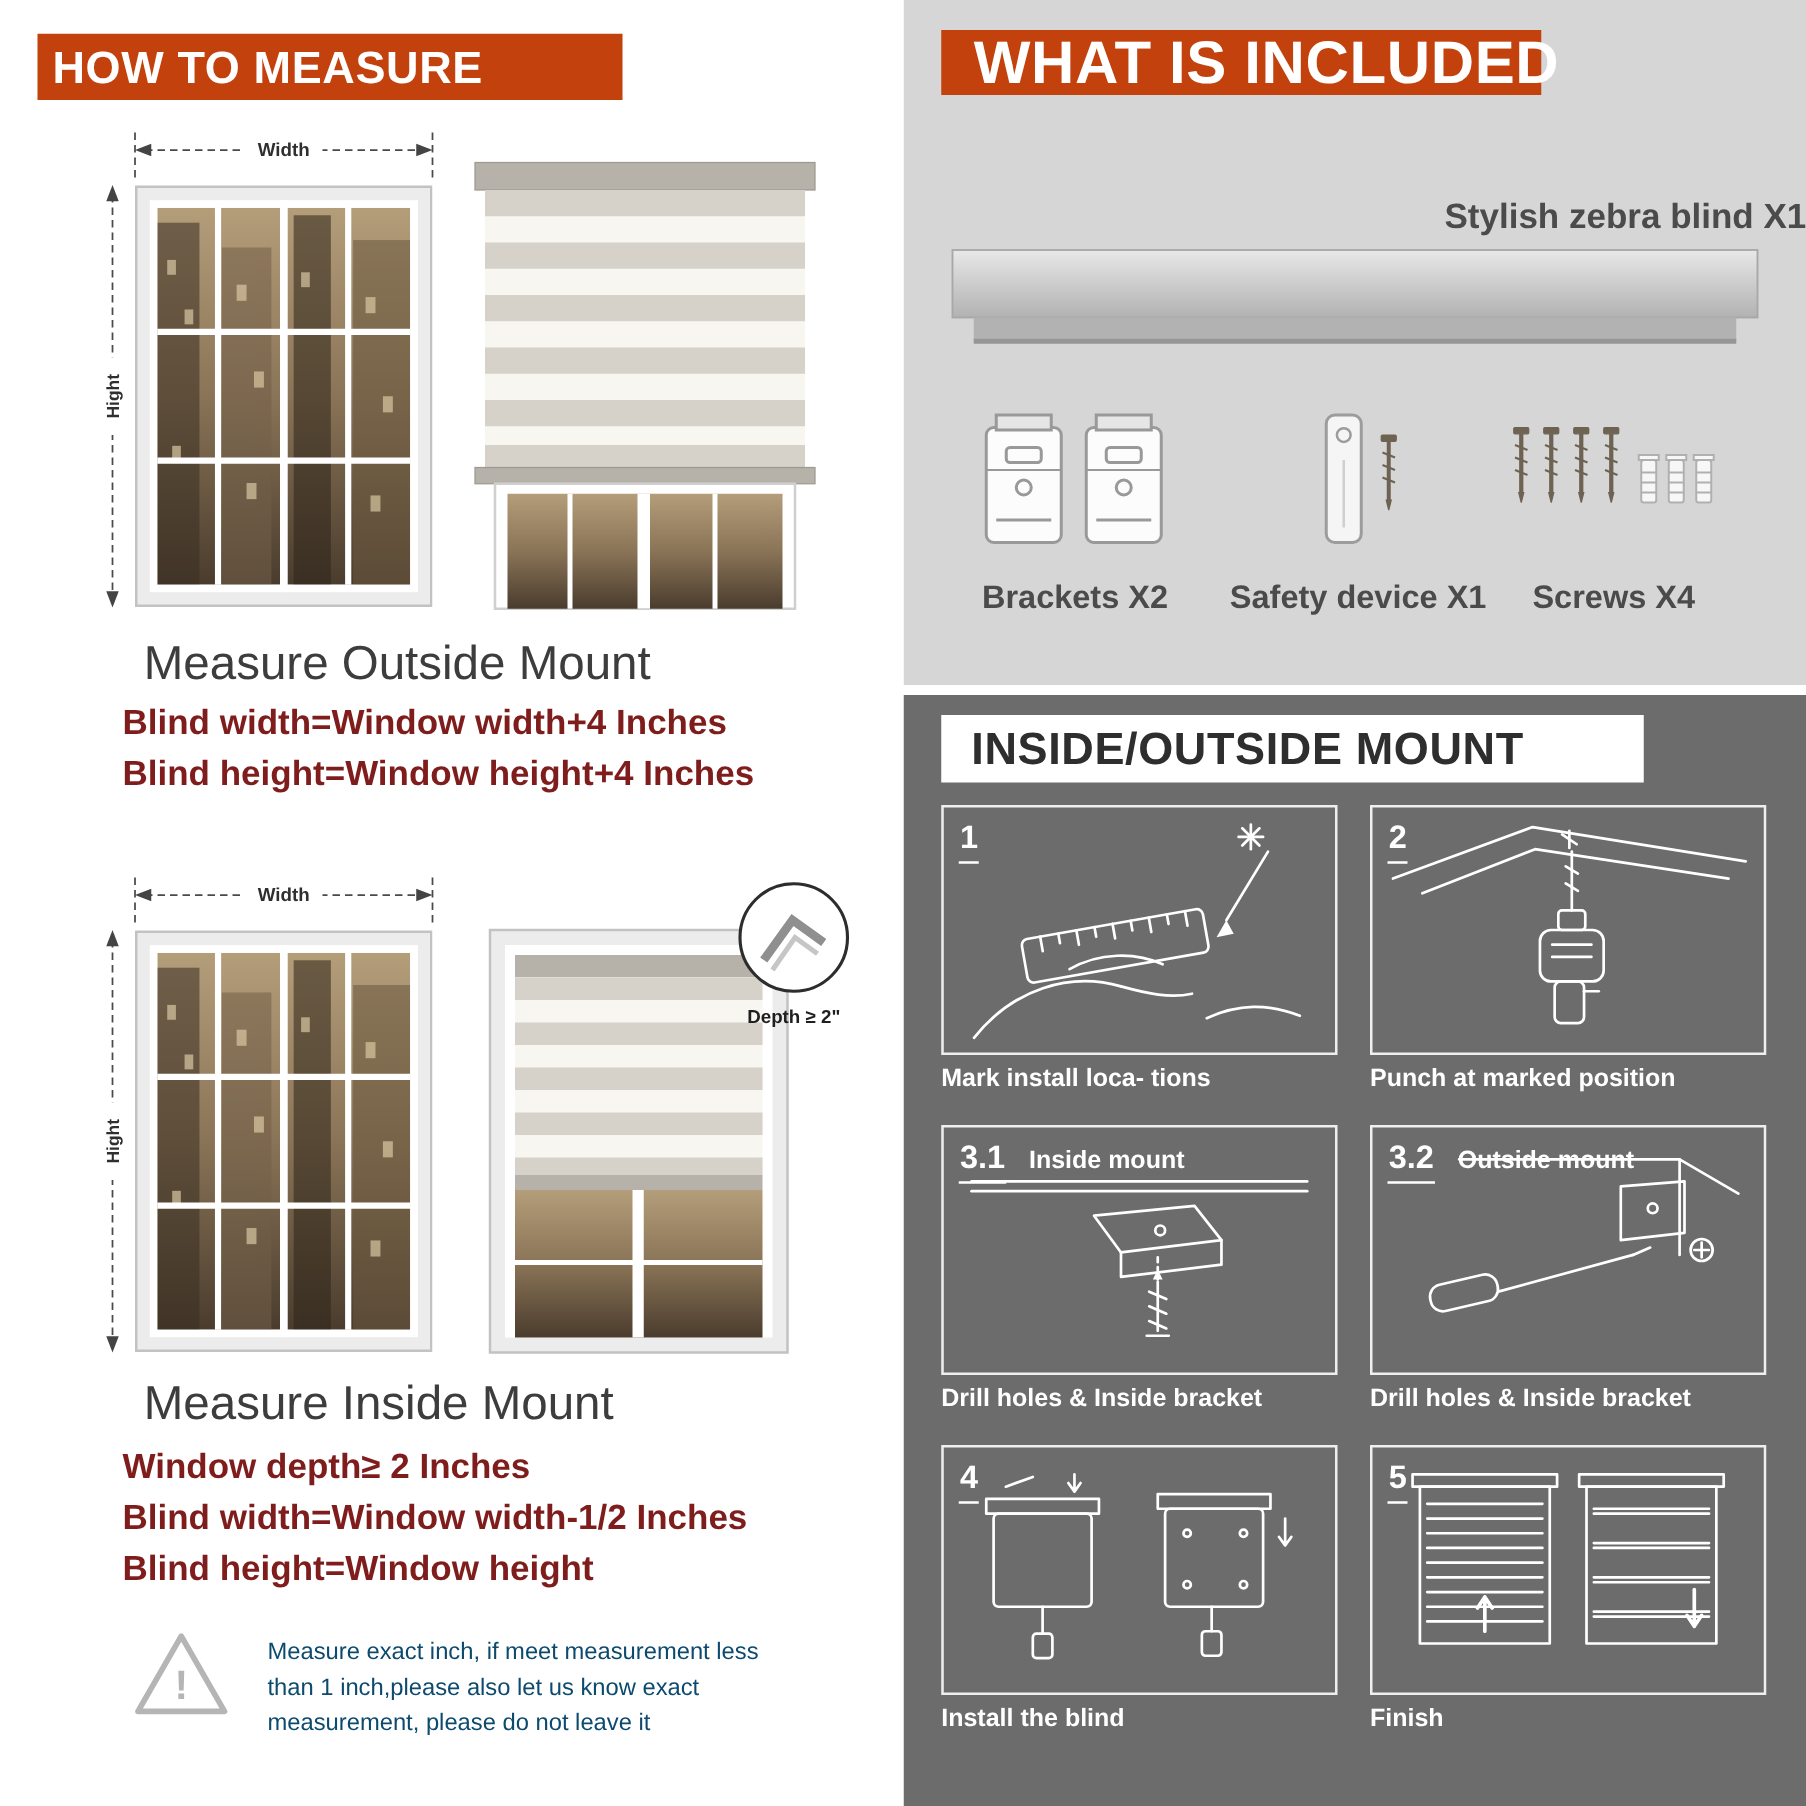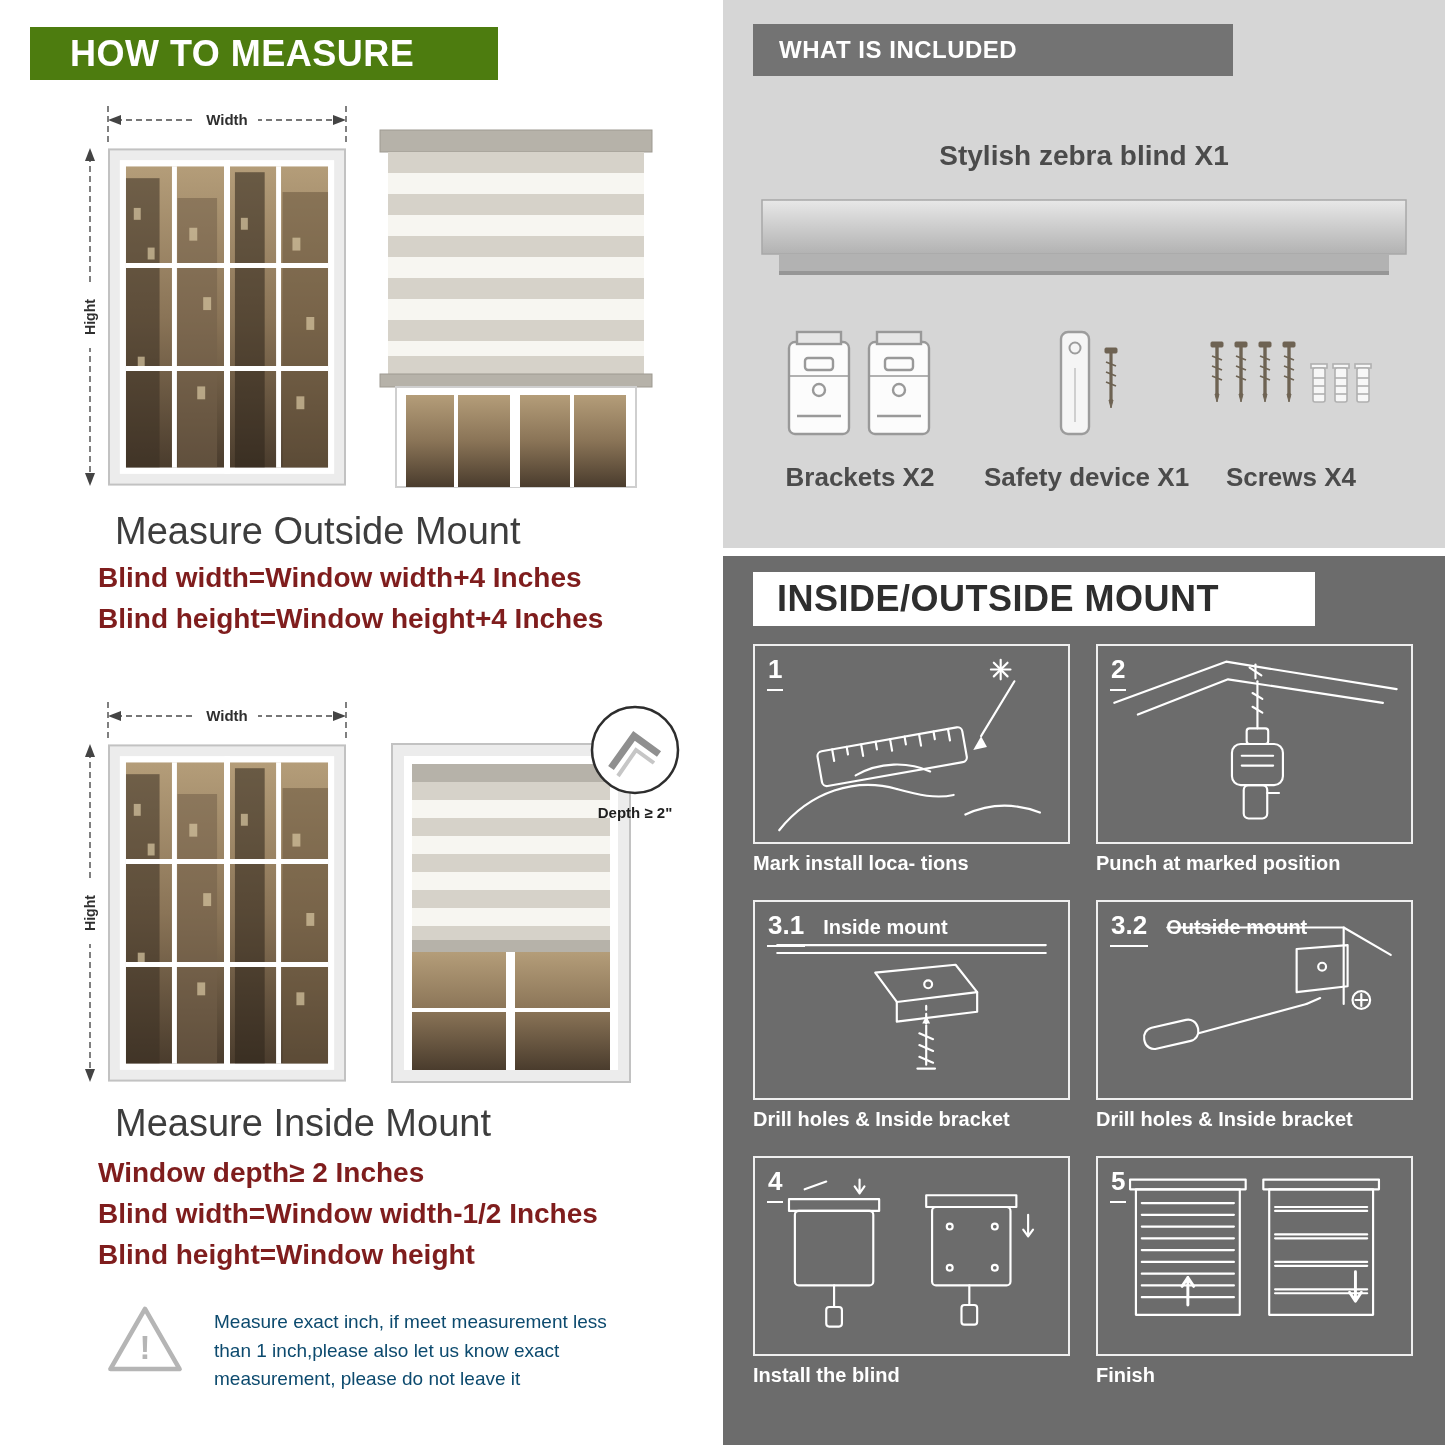--- a/index.html
+++ b/index.html
@@ -4,22 +4,22 @@
 <style>
   *{margin:0;padding:0;box-sizing:border-box}
   html,body{width:1445px;height:1445px}
   body{position:relative;background:#ffffff;font-family:"Liberation Sans",sans-serif;overflow:hidden}
   svg text{font-family:"Liberation Sans",sans-serif}
 
   .left{position:absolute;left:0;top:0;width:722px;height:1445px;background:#fff}
   .right{position:absolute;left:723px;top:0;width:722px;height:1445px}
 
   .banner{position:absolute;display:flex;align-items:center;font-weight:bold;letter-spacing:.5px;white-space:nowrap}
-  .banner-measure{left:30px;top:27px;width:468px;height:53px;background:#4d7c0f;color:#fff;font-size:36px;padding-left:40px}
-  .banner-included{left:30px;top:24px;width:480px;height:52px;background:#737373;color:#fff;font-size:24px;padding-left:26px}
+  .banner-measure{left:30px;top:27px;width:468px;height:53px;background:#c2410c;color:#fff;font-size:36px;padding-left:12px}
+  .banner-included{left:30px;top:24px;width:480px;height:52px;background:#c2410c;color:#fff;font-size:48px;padding-left:26px}
   .banner-mount{left:30px;top:16px;width:562px;height:54px;background:#ffffff;color:#2e2e2e;font-size:36px;padding-left:24px}
 
   .diag{position:absolute}
   .diag1{left:62px;top:92px;width:600px;height:400px}
   .diag2{left:62px;top:688px;width:620px;height:420px}
   .dash{stroke:#4a4a4a;stroke-width:1.4;stroke-dasharray:6 4}
 
   .h-measure{position:absolute;left:115px;font-size:38px;font-weight:normal;color:#3d3d3d}
   .h-outside{top:510px}
   .h-inside{top:1102px}
@@ -27,21 +27,21 @@
   .f-o1{top:562px}.f-o2{top:603px}
   .f-i1{top:1157px}.f-i2{top:1198px}.f-i3{top:1239px}
 
   .warning{position:absolute;left:104px;top:1300px;display:flex;gap:28px;width:540px}
   .warn-icon{width:82px;height:78px;flex:0 0 auto}
   .warn-text{color:#0c4a6e;font-size:19px;line-height:1.5;padding-top:8px;width:440px}
 
   .included-panel{position:relative;width:100%;height:548px;background:#d6d6d6}
   .mount-panel{position:relative;width:100%;height:889px;background:#6c6c6c;margin-top:8px}
 
-  .blind-label{position:absolute;left:0;right:0;top:140px;text-align:center;font-size:28px;font-weight:bold;color:#4b4b4b}
+  .blind-label{position:absolute;left:0;right:0;top:157px;text-align:right;font-size:28px;font-weight:bold;color:#4b4b4b}
   .headrail{position:absolute;left:36px;top:194px;width:650px;height:94px}
   .part-icon{position:absolute}
   .icon-brackets{left:62px;top:328px;width:152px;height:122px}
   .icon-safety{left:318px;top:326px;width:100px;height:124px}
   .icon-screws{left:482px;top:334px;width:170px;height:116px}
   .part-label{position:absolute;top:462px;text-align:center;font-size:26px;font-weight:bold;color:#4b4b4b;white-space:nowrap}
   .pl-brackets{left:32px;width:210px}
   .pl-safety{left:246px;width:235px}
   .pl-screws{left:478px;width:180px}
 

